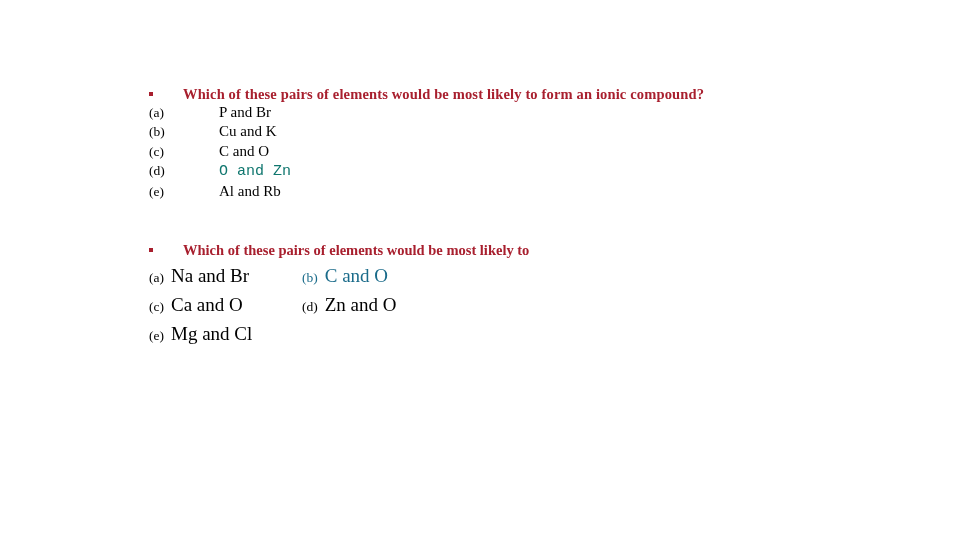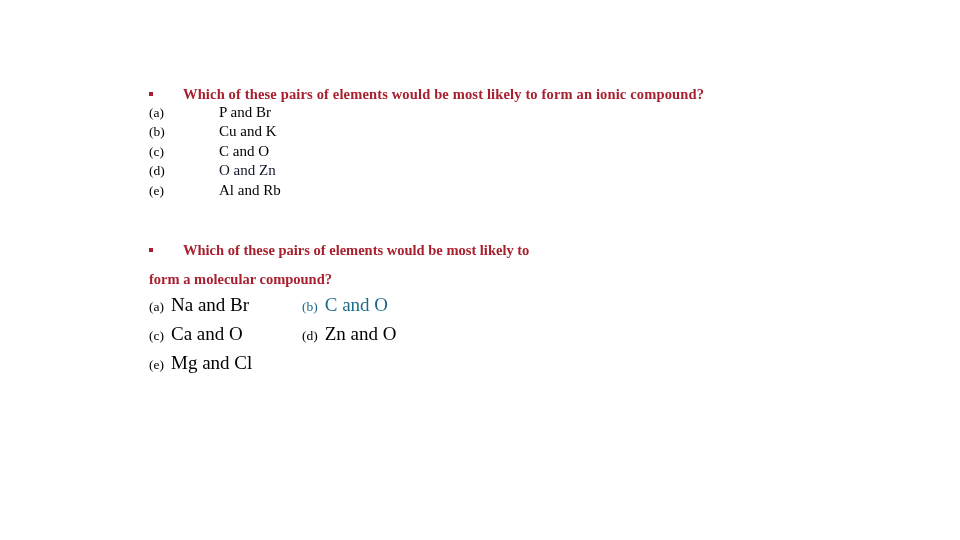--- a/index.html
+++ b/index.html
@@ -80,21 +80,22 @@
     color: #000000;
     font-size: 13.5px;
   }
 
   .opt-text {
     color: #000000;
     font-size: 15px;
   }
 
   .opt-text.highlight-pale {
-    color: #0f172a;
+    color: #0f766e;
+    font-family: Liberation Mono, monospace;
   }
 
   
   .block2 {
     position: absolute;
     left: 149px;
     top: 236px;
     width: 640px;
   }
 
@@ -198,23 +199,20 @@
   </div>
 
   <div class="block2">
 
     <div class="q2-line1">
       <span class="bullet"></span>
       <span class="bullet-pad"></span>
       <span class="q2-heading">Which of these pairs of elements would be most likely to</span>
     </div>
 
-    <div class="q2-line2">
-      <span class="q2-heading">form a molecular compound?</span>
-    </div>
 
     <div class="ans-grid">
 
       <div class="ans-row">
         <span class="ans-cell-left">
           <span class="ans-label">(a)</span>
           <span class="ans-text">Na and Br</span>
         </span>
         <span class="ans-cell-right">
           <span class="ans-label teal">(b)</span>

